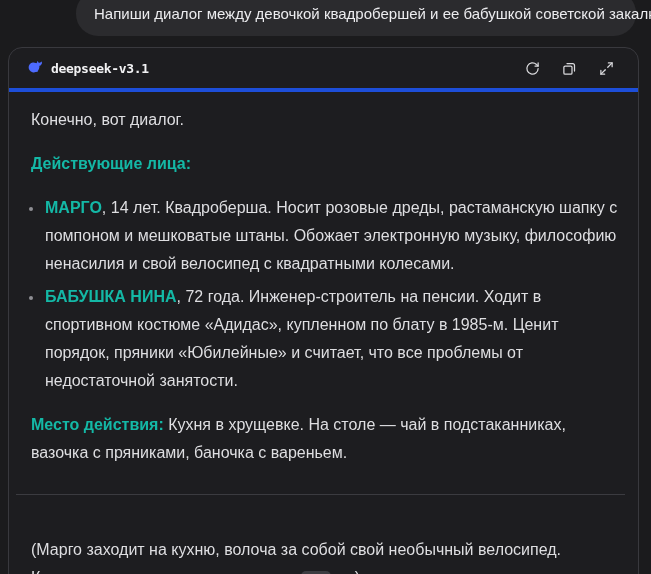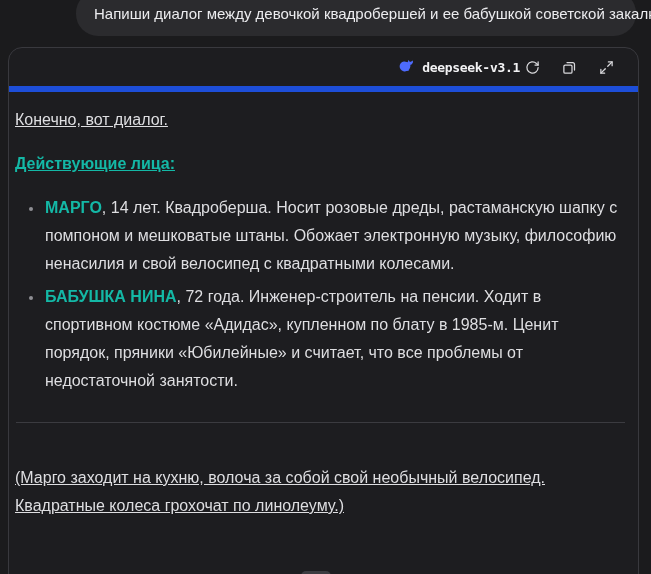--- a/index.html
+++ b/index.html
@@ -36,23 +36,23 @@
     background: #1d1d20;
     border: 1px solid #39393e;
     border-radius: 14px;
     overflow: hidden;
   }
 
   .card-header {
     height: 44px;
     display: flex;
     align-items: center;
-    justify-content: flex-end;
+    justify-content: space-between;
     padding: 0 20px 0 17px;
-    border-bottom: 6px solid #1d4ed8;
+    border-bottom: 4px solid #1d4ed8;
   }
   .model-identity { display: flex; align-items: center; gap: 8px; }
   .model-name {
     font-family: "DejaVu Sans Mono", "Liberation Mono", monospace;
     font-size: 13px;
     font-weight: 700;
     color: #f2f2f4;
     letter-spacing: -0.3px;
   }
   .actions { display: flex; align-items: center; gap: 13px; }
@@ -63,21 +63,21 @@
     color: #d9d9dc; padding: 0;
   }
   .icon-btn svg { display: block; }
 
   .card-body {
     padding: 0 12px 0 6px;
     color: #dedee1;
     font-size: 16px;
     line-height: 28px;
   }
-  .card-body p { margin: 14px 0 16px; text-decoration: underline; }
+  .card-body p { margin: 14px 16px 16px; }
   .card-body strong, .b { color: #14b8a6; font-weight: 700; }
   .card-body ul { margin: 6px 0 16px; padding-left: 29px; list-style: disc; }
   .card-body li { margin: 5px 0; padding-left: 1px; }
   .card-body li::marker { color: #8f8f94; font-size: 13px; }
   .card-body hr {
     border: none;
     border-top: 1px solid #3b3b40;
     margin: 27px 1px 41px 1px;
   }
 
@@ -144,20 +144,21 @@
   <div class="card-body">
     <p>Конечно, вот диалог.</p>
 
     <p class="b">Действующие лица:</p>
 
     <ul>
       <li><strong>МАРГО</strong><span>, 14 лет. Квадроберша. Носит розовые дреды, растаманскую шапку с помпоном и мешковатые штаны. Обожает электронную музыку, философию ненасилия и свой велосипед с квадратными колесами.</span></li>
       <li><strong>БАБУШКА НИНА</strong><span>, 72 года. Инженер-строитель на пенсии. Ходит в спортивном костюме «Адидас», купленном по блату в 1985-м. Ценит порядок, пряники «Юбилейные» и считает, что все проблемы от недостаточной занятости.</span></li>
     </ul>
 
+    <p><strong>Место действия:</strong><span> Кухня в хрущевке. На столе — чай в подстаканниках, вазочка с пряниками, баночка с вареньем.</span></p>
 
     <hr>
 
     <p>(Марго заходит на кухню, волоча за собой свой необычный велосипед. Квадратные колеса грохочат по линолеуму.)</p>
 
   </div>
 </div>
 
 <div class="bottom-sliver"></div>
 

